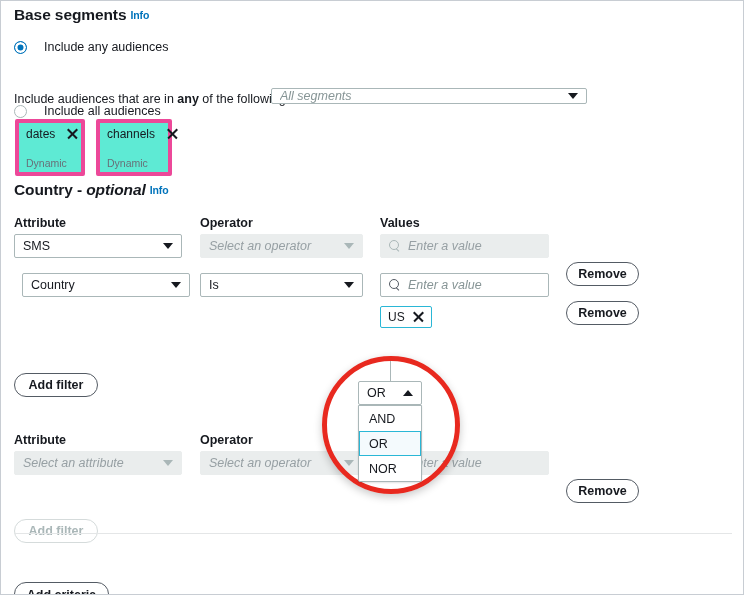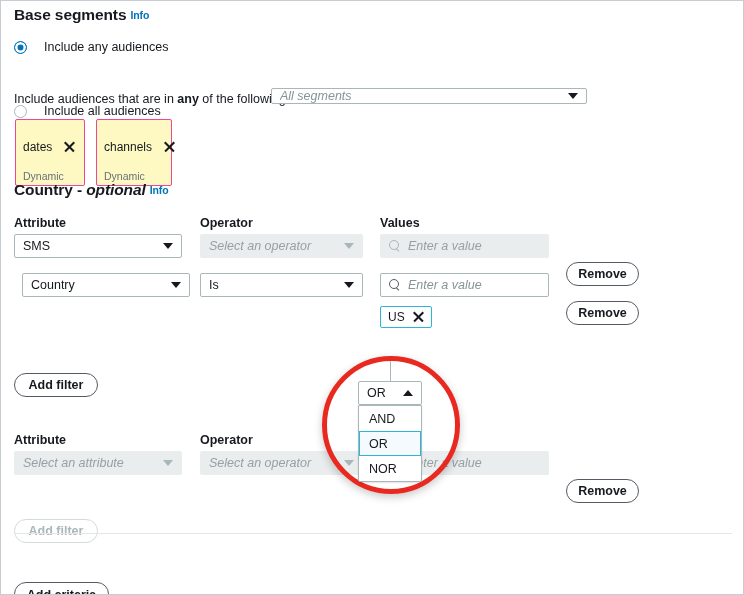--- a/index.html
+++ b/index.html
@@ -161,24 +161,24 @@
   }
   .btn.disabled {
     border-color: #d5dbdb;
     color: #aab7b8;
     cursor: default;
   }
 
   
   .tag {
     position: absolute;
-    border: 1px solid #ec4899;
-    background: #fef9c3;
+    border: 4px solid #ec4899;
+    background: #5eead4;
     border-radius: 2px;
-    padding: 20px 7px 3px 7px;
+    padding: 4px 7px 3px 7px;
     cursor: default;
   }
   .tag .tag-top {
     display: flex;
     align-items: center;
     gap: 12px;
     font-size: 12px;
     color: #16191f;
     white-space: nowrap;
   }

